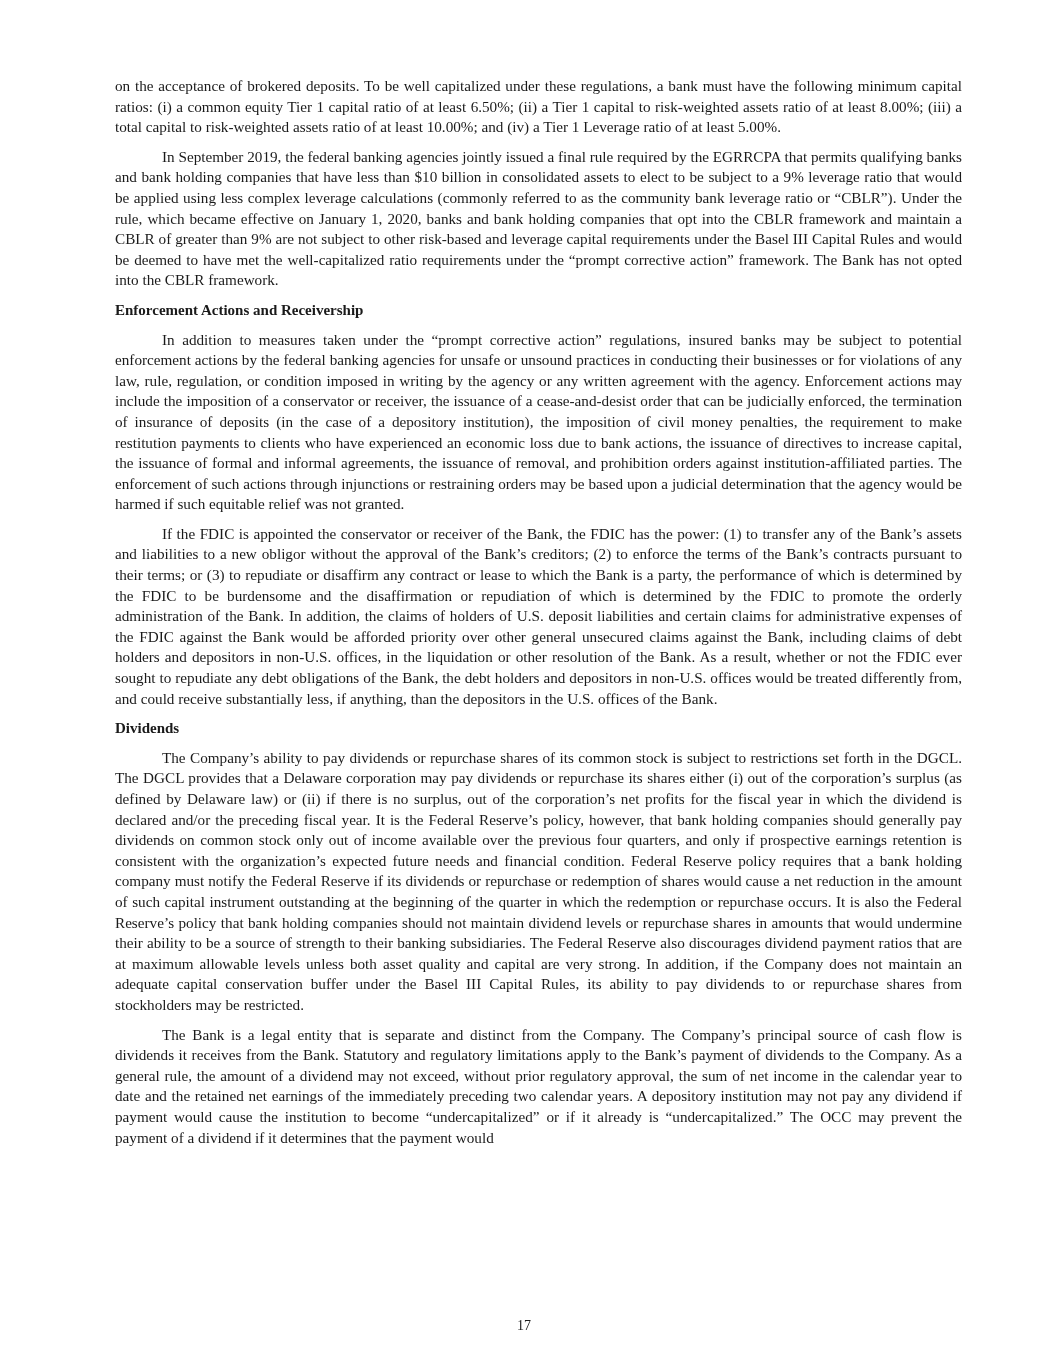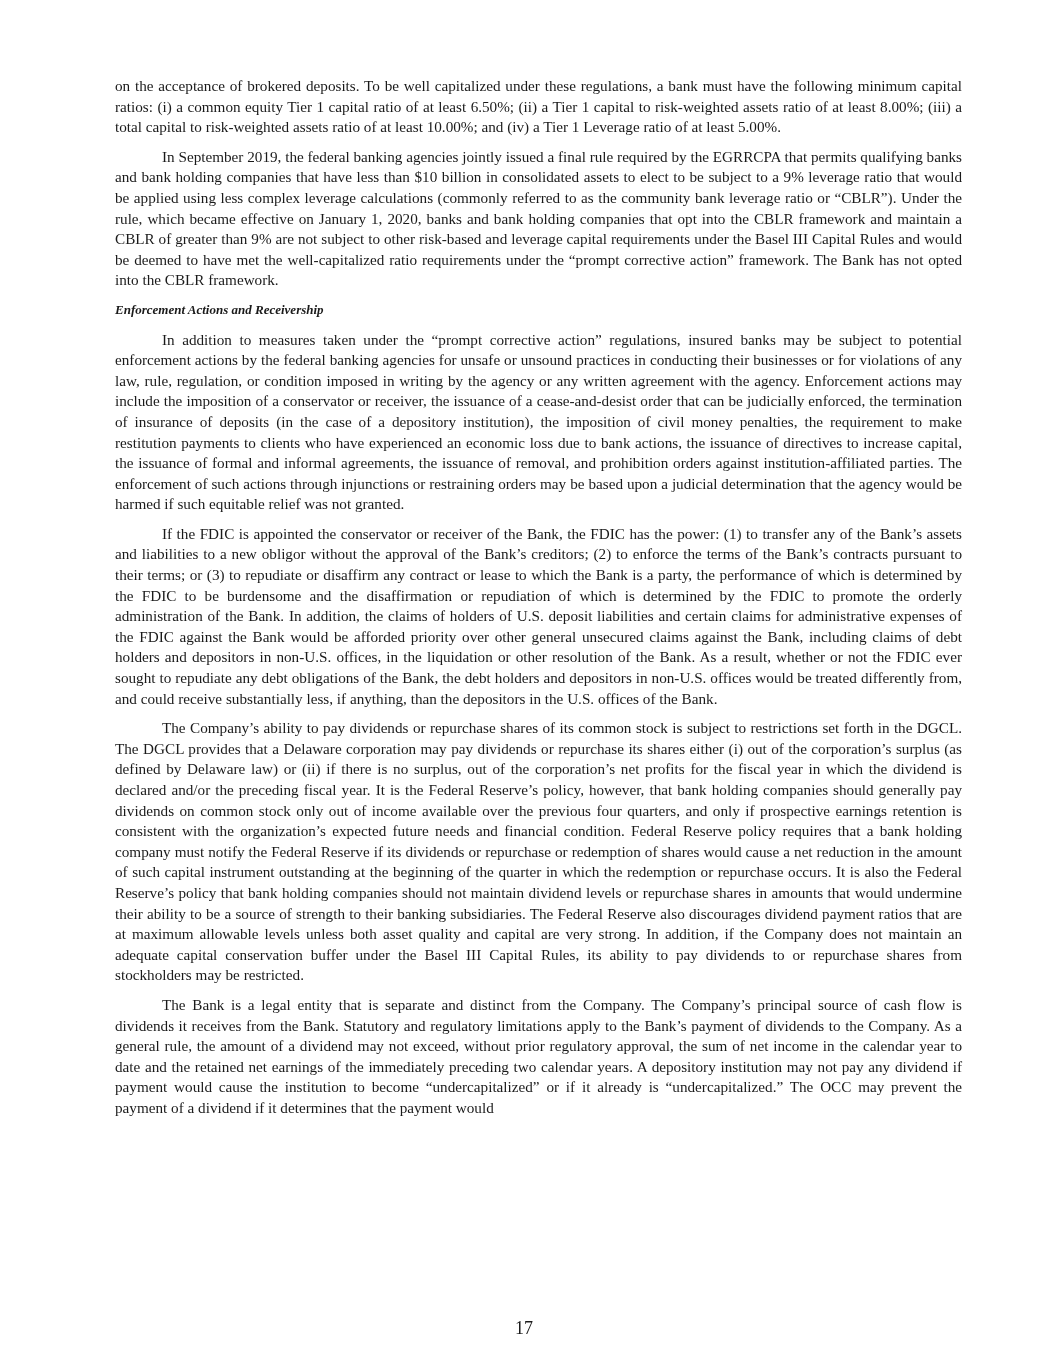--- a/index.html
+++ b/index.html
@@ -26,40 +26,40 @@
     p {
       margin: 0 0 9px 0;
       text-align: justify;
       text-justify: inter-word;
     }
     p.indent {
       text-indent: 47px;
     }
     h3 {
       margin: 0 0 9px 0;
-      font-size: 13px;
+      font-size: 15px;
       line-height: 20.6px;
-      font-style: italic;
       font-weight: bold;
     }
     .page-number {
       position: absolute;
       left: 0;
       width: 1048px;
       top: 1318px;
       text-align: center;
-      font-size: 18px;
+      font-size: 14px;
     }
   </style>
 </head>
 <body>
 
 <div class="page">
   <p>on the acceptance of brokered deposits. To be well capitalized under these regulations, a bank must have the following minimum capital ratios: (i) a common equity Tier 1 capital ratio of at least 6.50%; (ii) a Tier 1 capital to risk-weighted assets ratio of at least 8.00%; (iii) a total capital to risk-weighted assets ratio of at least 10.00%; and (iv) a Tier 1 Leverage ratio of at least 5.00%.</p>
   <p class="indent">In September 2019, the federal banking agencies jointly issued a final rule required by the EGRRCPA that permits qualifying banks and bank holding companies that have less than $10 billion in consolidated assets to elect to be subject to a 9% leverage ratio that would be applied using less complex leverage calculations (commonly referred to as the community bank leverage ratio or “CBLR”). Under the rule, which became effective on January 1, 2020, banks and bank holding companies that opt into the CBLR framework and maintain a CBLR of greater than 9% are not subject to other risk-based and leverage capital requirements under the Basel III Capital Rules and would be deemed to have met the well-capitalized ratio requirements under the “prompt corrective action” framework. The Bank has not opted into the CBLR framework.</p>
   <h3>Enforcement Actions and Receivership</h3>
   <p class="indent">In addition to measures taken under the “prompt corrective action” regulations, insured banks may be subject to potential enforcement actions by the federal banking agencies for unsafe or unsound practices in conducting their businesses or for violations of any law, rule, regulation, or condition imposed in writing by the agency or any written agreement with the agency. Enforcement actions may include the imposition of a conservator or receiver, the issuance of a cease-and-desist order that can be judicially enforced, the termination of insurance of deposits (in the case of a depository institution), the imposition of civil money penalties, the requirement to make restitution payments to clients who have experienced an economic loss due to bank actions, the issuance of directives to increase capital, the issuance of formal and informal agreements, the issuance of removal, and prohibition orders against institution-affiliated parties. The enforcement of such actions through injunctions or restraining orders may be based upon a judicial determination that the agency would be harmed if such equitable relief was not granted.</p>
   <p class="indent">If the FDIC is appointed the conservator or receiver of the Bank, the FDIC has the power: (1) to transfer any of the Bank’s assets and liabilities to a new obligor without the approval of the Bank’s creditors; (2) to enforce the terms of the Bank’s contracts pursuant to their terms; or (3) to repudiate or disaffirm any contract or lease to which the Bank is a party, the performance of which is determined by the FDIC to be burdensome and the disaffirmation or repudiation of which is determined by the FDIC to promote the orderly administration of the Bank. In addition, the claims of holders of U.S. deposit liabilities and certain claims for administrative expenses of the FDIC against the Bank would be afforded priority over other general unsecured claims against the Bank, including claims of debt holders and depositors in non-U.S. offices, in the liquidation or other resolution of the Bank. As a result, whether or not the FDIC ever sought to repudiate any debt obligations of the Bank, the debt holders and depositors in non-U.S. offices would be treated differently from, and could receive substantially less, if anything, than the depositors in the U.S. offices of the Bank.</p>
+  <h3>Dividends</h3>
   <p class="indent">The Company’s ability to pay dividends or repurchase shares of its common stock is subject to restrictions set forth in the DGCL. The DGCL provides that a Delaware corporation may pay dividends or repurchase its shares either (i) out of the corporation’s surplus (as defined by Delaware law) or (ii) if there is no surplus, out of the corporation’s net profits for the fiscal year in which the dividend is declared and/or the preceding fiscal year. It is the Federal Reserve’s policy, however, that bank holding companies should generally pay dividends on common stock only out of income available over the previous four quarters, and only if prospective earnings retention is consistent with the organization’s expected future needs and financial condition. Federal Reserve policy requires that a bank holding company must notify the Federal Reserve if its dividends or repurchase or redemption of shares would cause a net reduction in the amount of such capital instrument outstanding at the beginning of the quarter in which the redemption or repurchase occurs. It is also the Federal Reserve’s policy that bank holding companies should not maintain dividend levels or repurchase shares in amounts that would undermine their ability to be a source of strength to their banking subsidiaries. The Federal Reserve also discourages dividend payment ratios that are at maximum allowable levels unless both asset quality and capital are very strong. In addition, if the Company does not maintain an adequate capital conservation buffer under the Basel III Capital Rules, its ability to pay dividends to or repurchase shares from stockholders may be restricted.</p>
   <p class="indent">The Bank is a legal entity that is separate and distinct from the Company. The Company’s principal source of cash flow is dividends it receives from the Bank. Statutory and regulatory limitations apply to the Bank’s payment of dividends to the Company. As a general rule, the amount of a dividend may not exceed, without prior regulatory approval, the sum of net income in the calendar year to date and the retained net earnings of the immediately preceding two calendar years. A depository institution may not pay any dividend if payment would cause the institution to become “undercapitalized” or if it already is “undercapitalized.” The OCC may prevent the payment of a dividend if it determines that the payment would</p>
 </div>
 
 <div class="page-number">17</div>
 
 </body></html>

